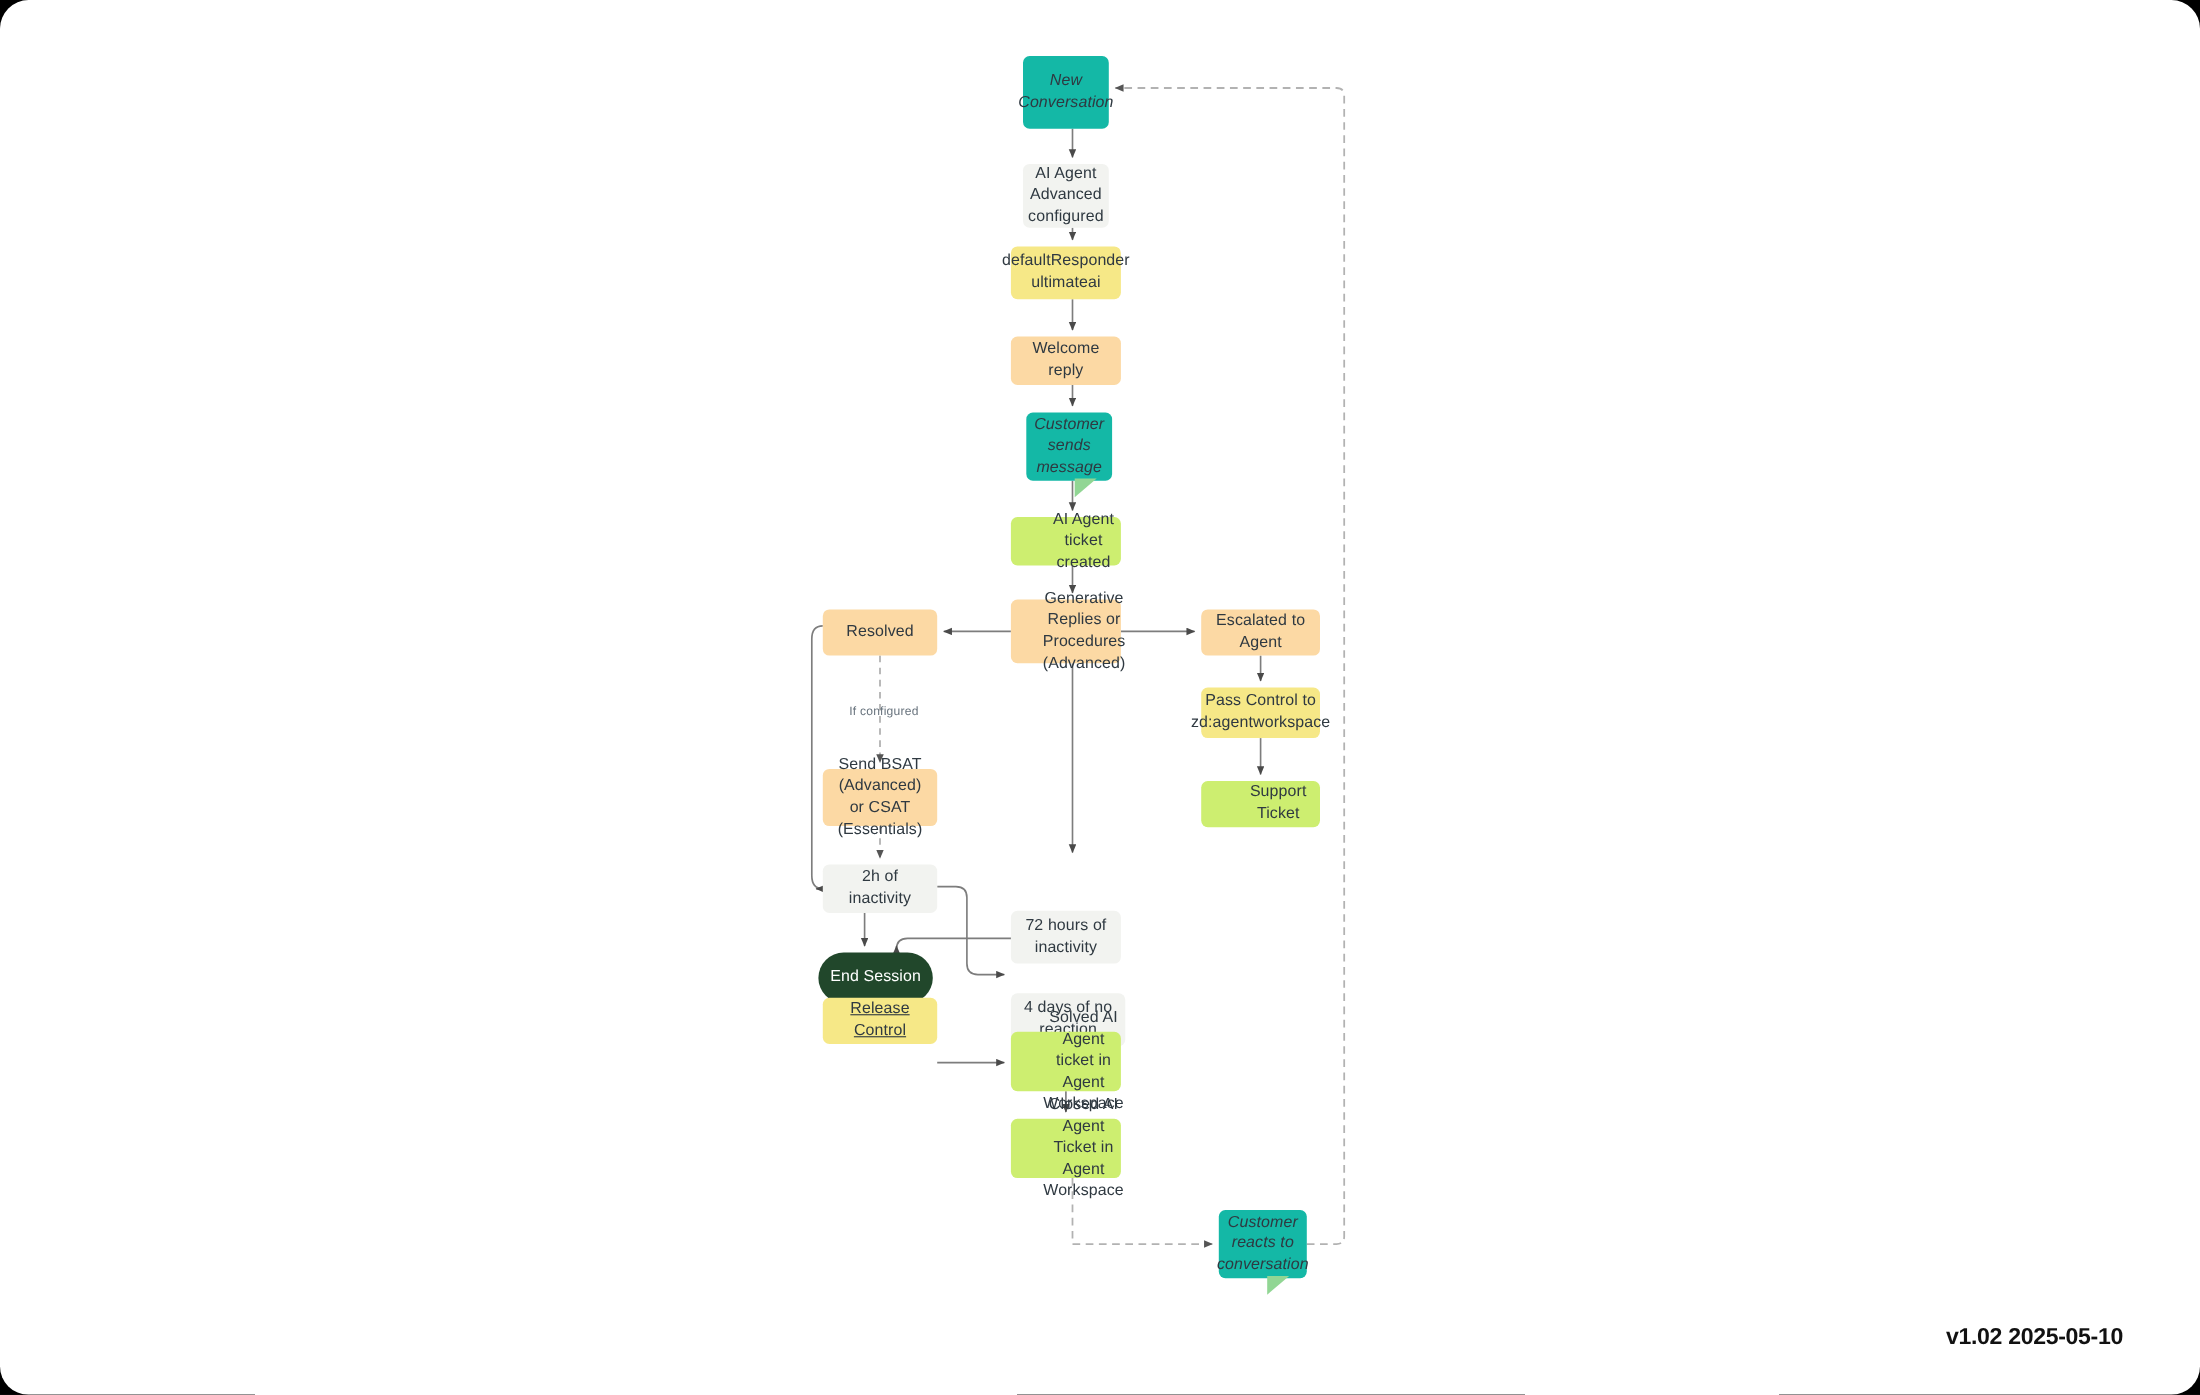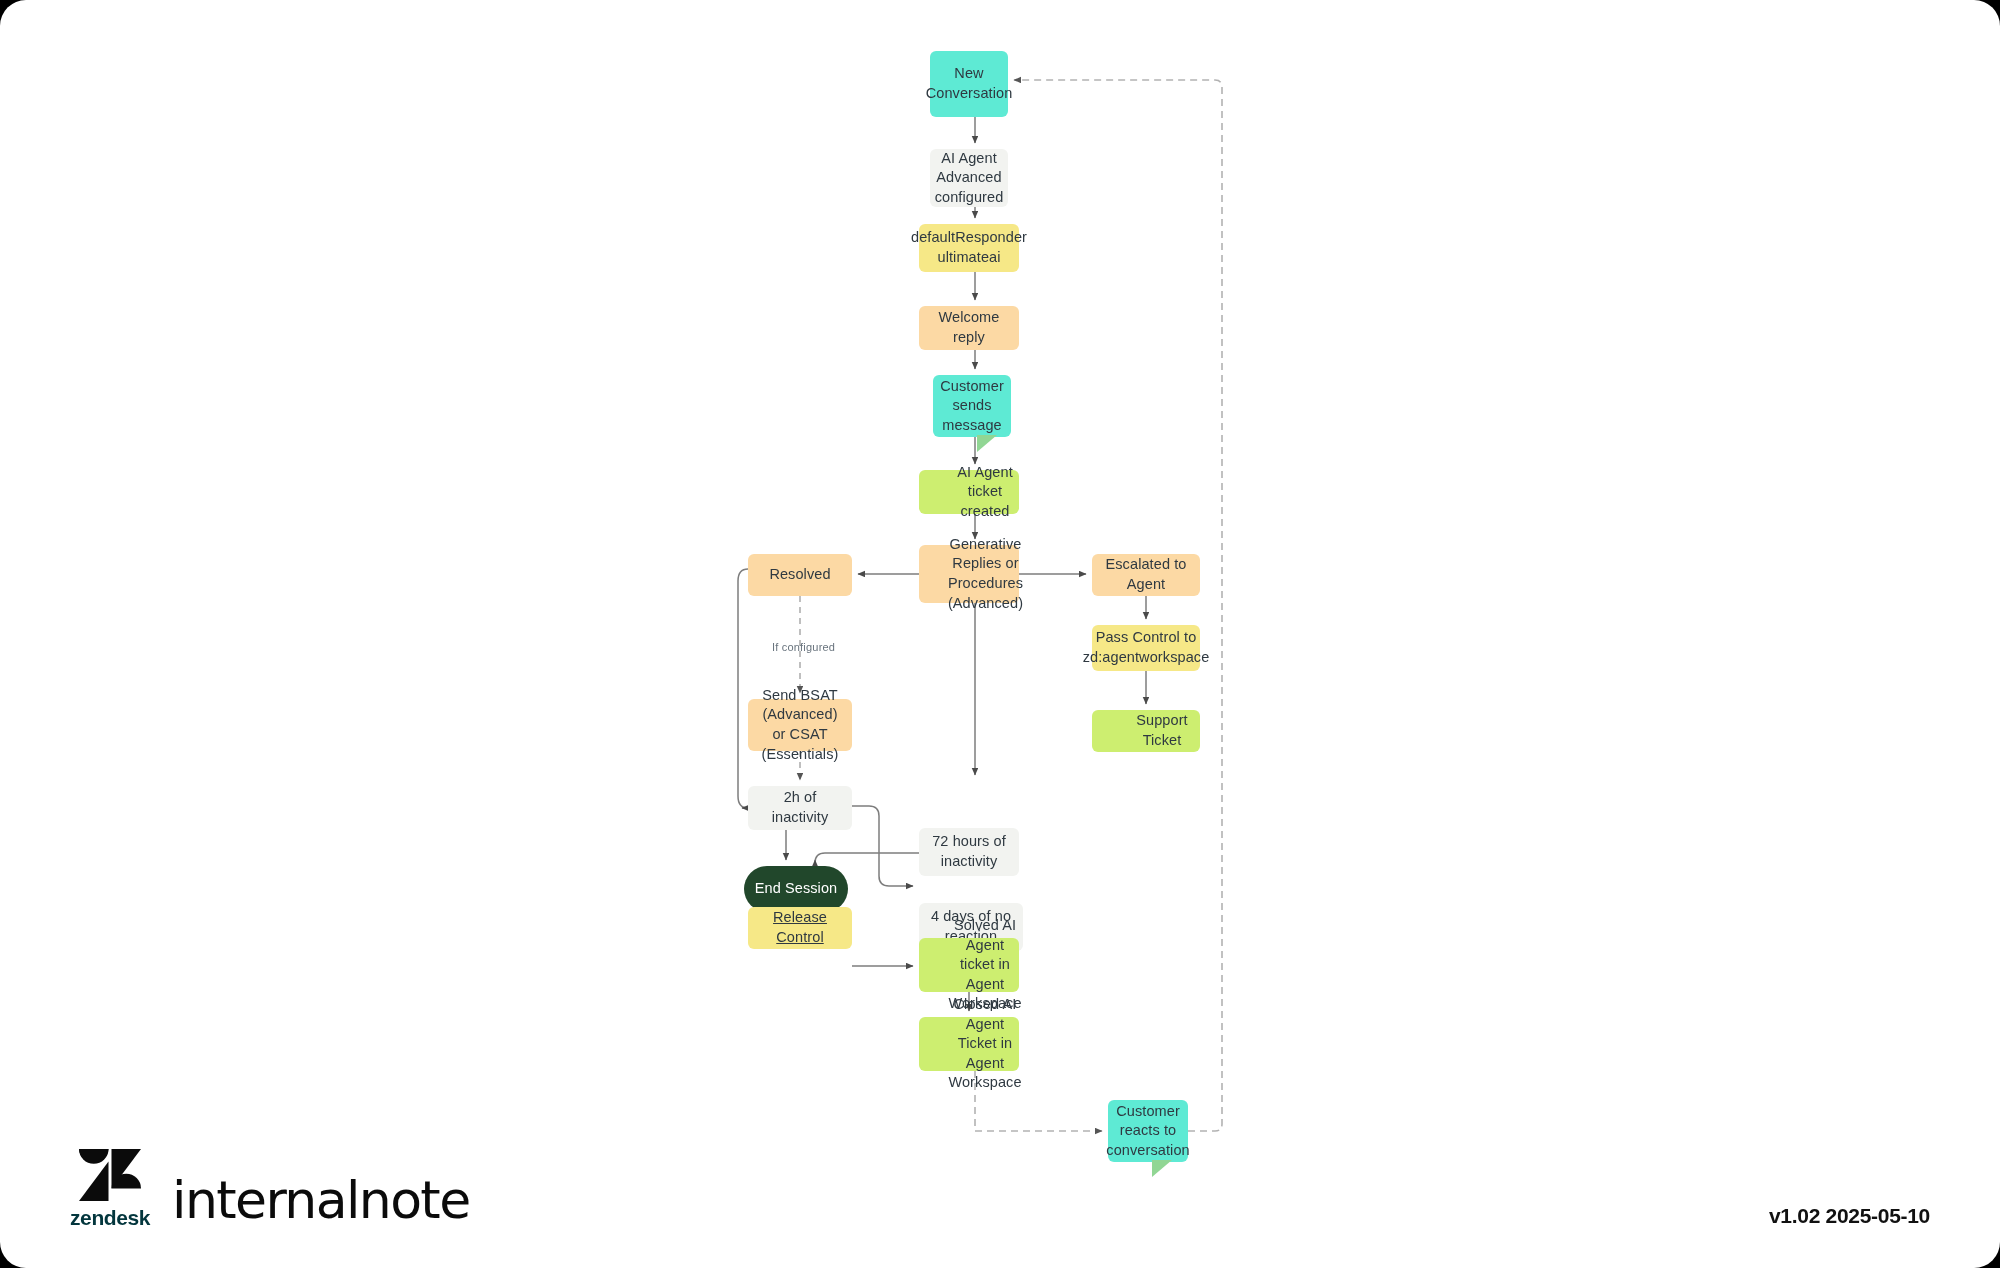--- a/index.html
+++ b/index.html
@@ -39,21 +39,21 @@
     justify-content: center;
     text-align: center;
     border-radius: 6px;
     color: #2f3941;
     font-size: 14.5px;
     line-height: 1.35;
     padding: 4px 6px;
     letter-spacing: 0.1px;
   }
   .node span { display: block; }
-  .n-green   { background: #5eead4; }
+  .n-green   { background: #14b8a6; font-style: italic; }
   .n-grey    { background: #F2F3F0; }
   .n-yellow  { background: #F6E887; }
   .n-orange  { background: #FCD9A4; }
   .n-lime    { background: #CDEE70; padding-left: 38px; }
   .n-dark    { background: #21472B; color: #ffffff; border-radius: 34px; }
   
   .bubble::after {
     content: "";
     position: absolute;
     left: 44px;
@@ -268,30 +268,15 @@
     <div class="node n-green bubble" style="left:1108px;top:1100px;width:80px;height:62px;">
       <span>Customer reacts to conversation</span>
     </div>
 
     <div class="edge-label" style="left:772px;top:641px;">
       <span>If configured</span>
     </div>
 
   </div>
 
-  <div id="footer-left">
-    <div class="zd-lockup">
-      <div class="zd-mark">
-        <svg viewBox="0 0 62 52" width="62" height="52" aria-hidden="true">
-          <path d="M29.5,12.5 L29.5,52 L0,52 Z" fill="#0b0b0b"></path>
-          <path d="M0,0 L29.5,0 A14.75,14.75 0 0 1 0,0 Z" fill="#0b0b0b" transform="translate(0,0)"></path>
-          <path d="M0,0 L29.5,0 L29.5,0 A14.75,14.75 0 0 1 0.2,1.2 Z" fill="#0b0b0b"></path>
-          <path d="M32.5,39.5 L62,39.5 A14.75,14.75 0 0 0 32.5,39.5 Z" fill="#0b0b0b"></path>
-          <path d="M32.5,0 L62,0 L32.5,39.5 Z" fill="#0b0b0b"></path>
-        </svg>
-      </div>
-      <div class="zd-word">zendesk</div>
-    </div>
-    <div class="brand-word">internalnote</div>
-  </div>
 
   <div id="footer-right">v1.02 2025-05-10</div>
 </div>
 
 </body></html>

